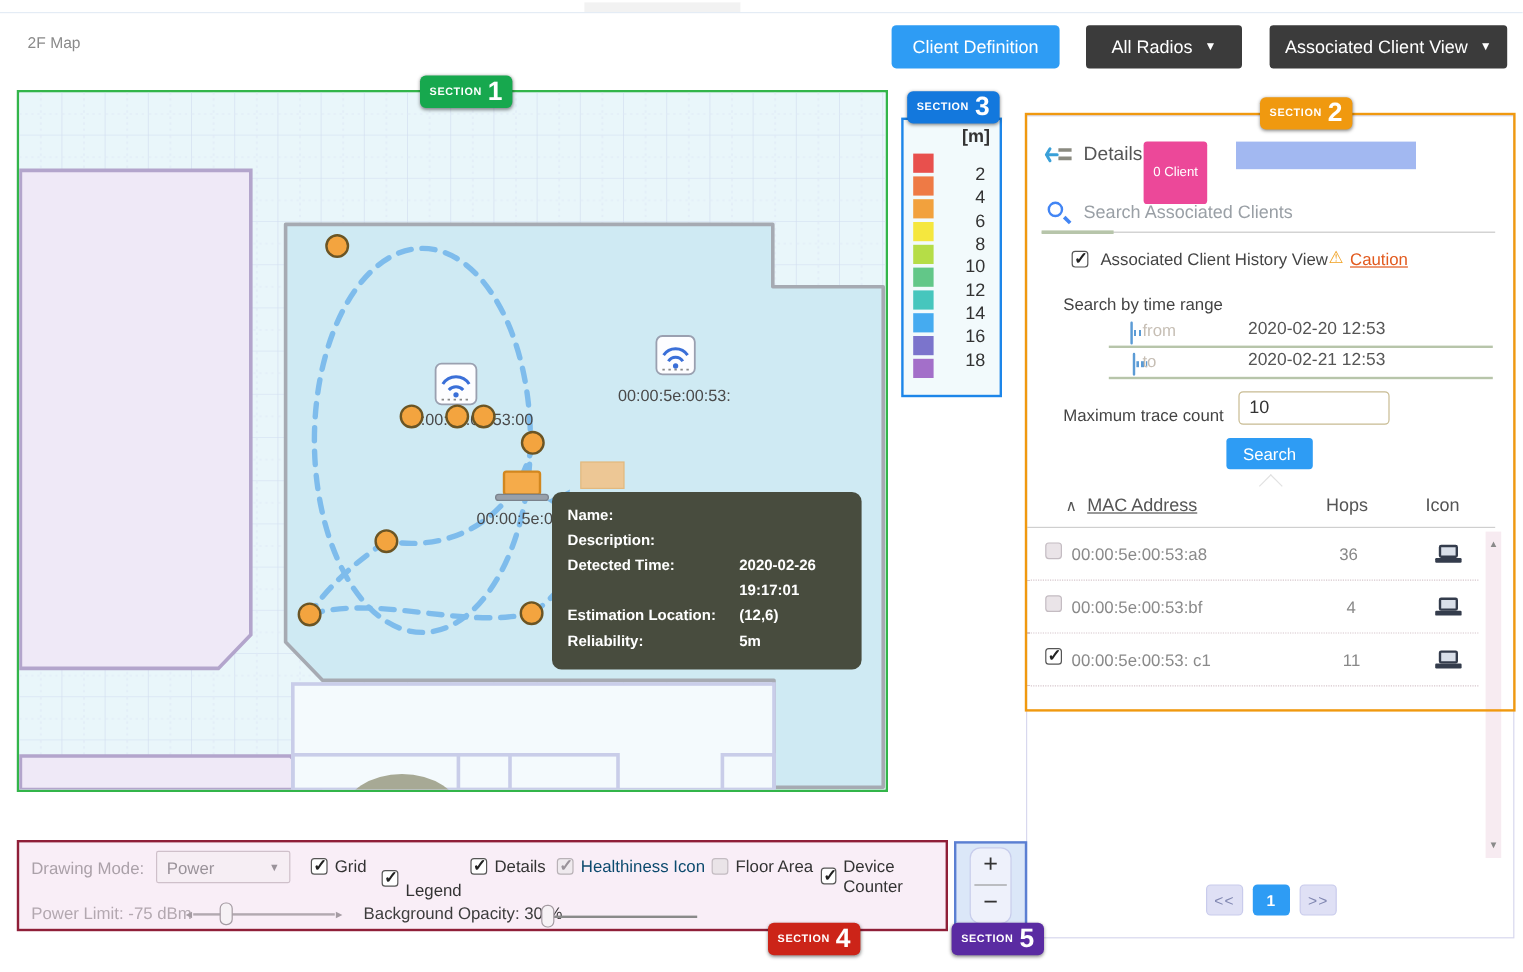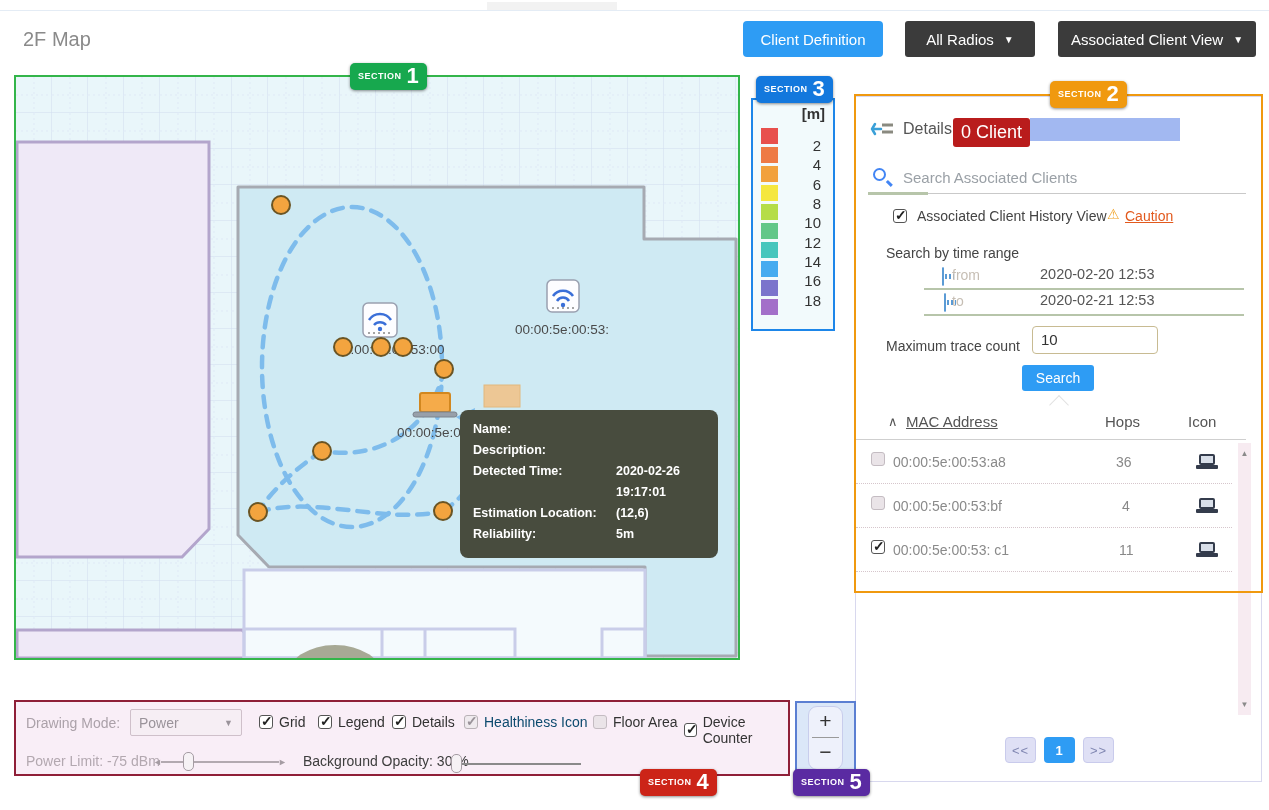--- a/index.html
+++ b/index.html
@@ -59,21 +59,21 @@
 </head>
 <body>
 
 <div id="page">
 
   
   <div class="abs" style="left:0;top:10px;width:1269px;height:1px;background:#e4ecf5;"></div>
   <div class="abs" style="left:487px;top:2px;width:130px;height:8px;background:#e9e9e9;opacity:.6;"></div>
 
   
-  <div class="abs" style="left:23px;top:28px;font-size:20px;color:#8a8a8a;text-align:right;">2F Map</div>
+  <div class="abs" style="left:23px;top:28px;font-size:13px;color:#8a8a8a;text-align:right;">2F Map</div>
 
   <div class="abs hdr-btn" style="left:743px;top:21px;width:140px;height:36px;background:#2e9cf4;">
     <span>Client Definition</span>
   </div>
   <div class="abs hdr-btn" style="left:905px;top:21px;width:130px;height:36px;background:#3b3b3b;border-radius:3px;">
     <span>All Radios</span>
     <span class="caret">▼</span>
   </div>
   <div class="abs hdr-btn" style="left:1058px;top:21px;width:198px;height:36px;background:#3b3b3b;border-radius:3px;">
     <span>Associated Client View</span>
@@ -215,21 +215,21 @@
   
   <div class="abs" style="left:855px;top:96px;width:407px;height:686px;background:#fff;border:1px solid #d8d8ee;"></div>
 
   
   <svg class="abs" style="left:870px;top:119px;" width="24" height="20">
     <path d="M11,10 H2 M5,5 L2,10 L5,15" stroke="#3aa0d8" stroke-width="2.5" fill="none" stroke-linecap="round" stroke-linejoin="round"></path>
     <line x1="12" y1="6" x2="23" y2="6" stroke="#8a8a80" stroke-width="3"></line>
     <line x1="12" y1="13" x2="23" y2="13" stroke="#8a8a80" stroke-width="3"></line>
   </svg>
   <div class="abs" style="left:903px;top:120px;font-size:16px;color:#555;">Details</div>
-  <div class="abs" style="left:953px;top:118px;background:#b91c1c;color:#fff;font-size:18px;padding:4px 8px;border-radius:3px;">0 Client</div>
+  <div class="abs" style="left:953px;top:118px;background:#ec4899;color:#fff;font-size:11px;padding:20px 8px;border-radius:3px;">0 Client</div>
   <div class="abs" style="left:1030px;top:118px;width:150px;height:23px;background:#a2b8f1;"></div>
 
   
   <div class="abs" style="left:873px;top:168px;width:13px;height:13px;border:2.5px solid #4285f4;border-radius:50%;"></div>
   <div class="abs" style="left:886px;top:182px;width:7px;height:2.5px;background:#4285f4;transform:rotate(45deg);"></div>
   <div class="abs" style="left:903px;top:169px;font-size:15px;color:#9aa0a6;">Search Associated Clients</div>
   <div class="abs underline-gray" style="left:868px;top:193px;width:378px;"></div>
   <div class="abs" style="left:868px;top:192px;width:60px;height:3px;background:#b7c5aa;"></div>
 
   
@@ -325,21 +325,21 @@
     <div class="abs" style="left:114px;top:7px;width:112px;height:27px;border:1px solid #cfc0ca;background:#f6eef4;border-radius:2px;display:flex;align-items:center;justify-content:space-between;padding:0 8px;">
       <span style="font-size:14px;color:#9a939a;">Power</span>
       <span style="font-size:9px;color:#9a939a;">▼</span>
     </div>
     <div class="abs ctl-chk-row" style="left:243px;top:12px;">
       <span class="chk on"></span>
       <span style="font-size:14px;color:#333;">Grid</span>
     </div>
     <div class="abs ctl-chk-row" style="left:302px;top:12px;">
       <span class="chk on"></span>
-      <span style="font-size:14px;color:#333;">Legend</span>
+      <span style="font-size:14px;color:#333;margin-top:20px;">Legend</span>
     </div>
     <div class="abs ctl-chk-row" style="left:376px;top:12px;">
       <span class="chk on"></span>
       <span style="font-size:14px;color:#333;">Details</span>
     </div>
     <div class="abs ctl-chk-row" style="left:448px;top:12px;">
       <span class="chk dis"></span>
       <span style="font-size:14px;color:#0c4a6e;">Healthiness Icon</span>
     </div>
     <div class="abs ctl-chk-row" style="left:577px;top:12px;">

